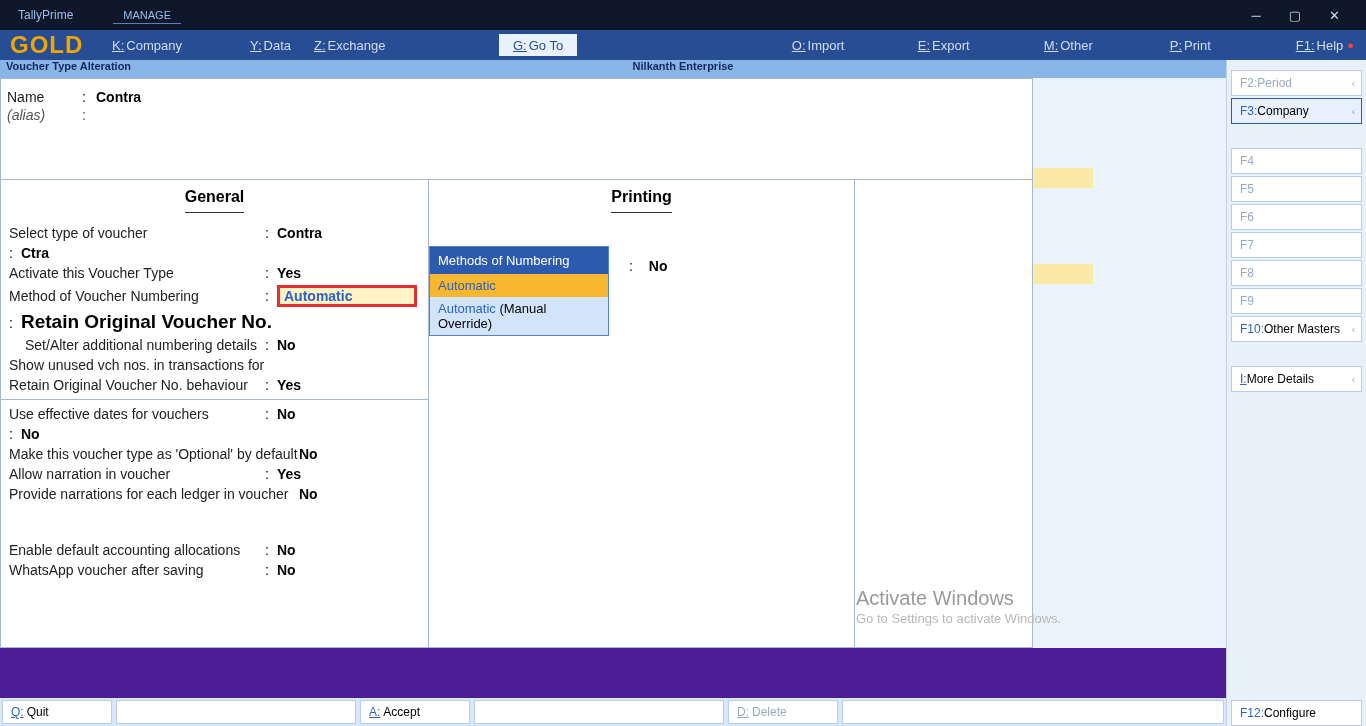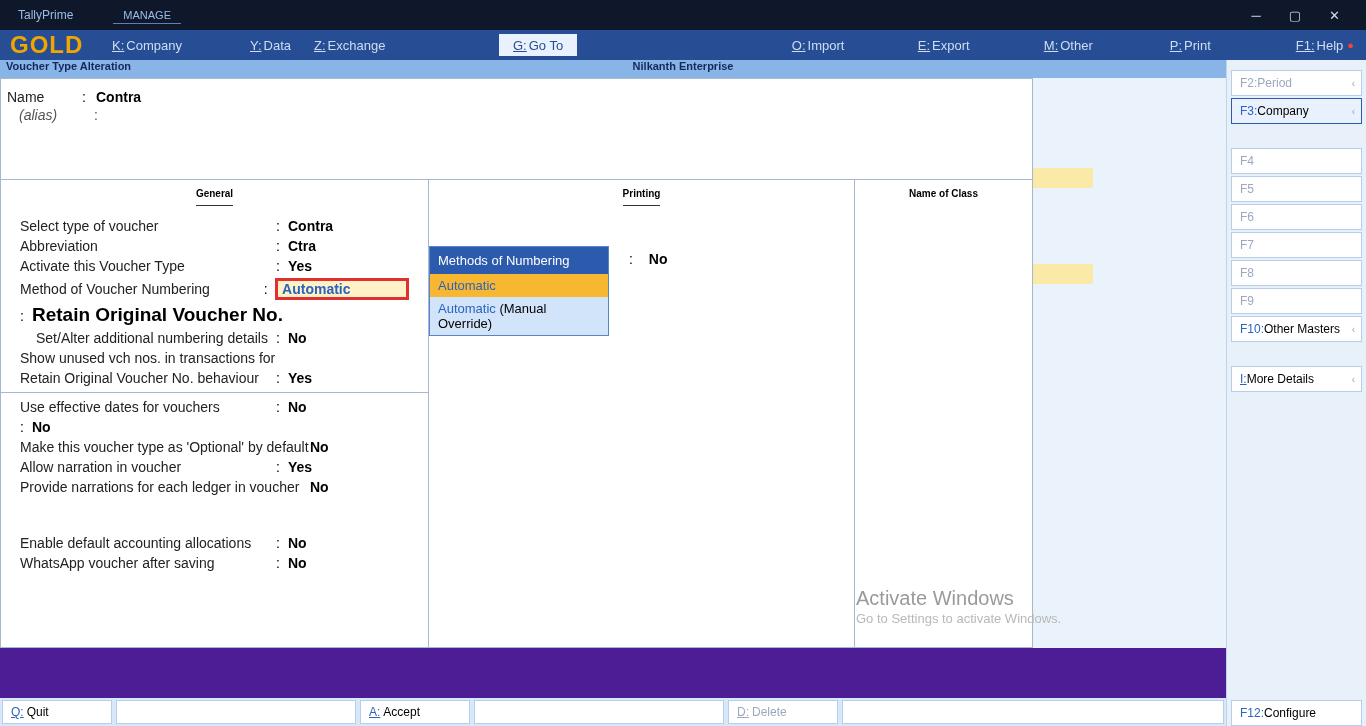--- a/index.html
+++ b/index.html
@@ -30,33 +30,33 @@
 .subheader .close-x { position: absolute; right: 4px; font-size: 13px; cursor: pointer; }
 
 .workspace { position: absolute; top: 78px; left: 0; width: 1226px; height: 620px; background: #4c1d95; }
 .rhs-bar { position: absolute; top: 60px; right: 0; width: 140px; height: 666px; background: #e8f1fa; border-left: 1px solid #c1d3e8; }
 
 .main-panel { position: absolute; top: 0; left: 0; width: 1033px; height: 570px; background: #fff; border: 1px solid #a7b7ce; }
 .name-row { padding: 10px 6px 2px 6px; font-size: 14px; display: flex; }
 .name-row .lbl { width: 75px; color: #222; }
 .name-row .colon { width: 14px; }
 .name-row .val { font-weight: bold; }
-.alias-row { padding: 0 6px 4px 18px; font-size: 14px; display: flex; color: #555; }
+.alias-row { padding: 0 6px 4px 6px; font-size: 14px; display: flex; color: #555; }
 .alias-row .lbl { width: 75px; font-style: italic; }
 .alias-row .colon { width: 14px; }
 
 .columns { display: flex; position: absolute; top: 100px; left: 0; right: 0; bottom: 0; border-top: 1px solid #a7b7ce; }
 .col { border-right: 1px solid #a7b7ce; padding: 0; overflow: hidden; }
 .col1 { width: 428px; }
 .col2 { width: 426px; position: relative; }
 .col3 { flex: 1; border-right: none; }
-.col-head { text-align: center; font-weight: bold; font-size: 10px; padding: 8px 0 6px 0; border-bottom: 1px solid #333; width: fit-content; margin: 0 auto 10px auto; }
+.col-head { text-align: center; font-weight: bold; font-size: 16px; padding: 8px 0 6px 0; border-bottom: 1px solid #333; width: fit-content; margin: 0 auto 10px auto; }
 .col3 .col-head, .col2 .col-head { border-bottom: 1px solid #333; }
 
-.field-row { display: flex; font-size: 14px; padding: 2px 19px; align-items: baseline; }
+.field-row { display: flex; font-size: 14px; padding: 2px 8px; align-items: baseline; }
 .field-row .flabel { width: 256px; color: #222; }
 .field-row .flabel.indent { padding-left: 16px; }
 .field-row .fcolon { width: 12px; text-align: left; }
 .field-row .fval { font-weight: bold; }
 .field-row.gap { height: 36px; }
 
 .input-box { border: 3px solid #e03030; background: #fff2c7; padding: 0 4px; color: #2a63c0; font-weight: bold; width: 140px; display: inline-block; }
 
 .dropdown { position: absolute; top: 66px; left: 0; width: 180px; border: 1px solid #5984c8; background: #d2e4fa; font-size: 13px; }
 .dropdown .dd-title { background: #2c5aad; color: #fff; padding: 6px 8px; }
@@ -223,21 +223,20 @@
 
       <div class="col col1">
         <div class="col-head">General</div>
 
         <div class="field-row">
             <span class="flabel">Select type of voucher</span>
             <span class="fcolon">:</span>
             <span class="fval">Contra</span>
           </div>
         <div class="field-row">
-            <span class="flabel">Abbreviation</span>
             <span class="fcolon">:</span>
             <span class="fval">Ctra</span>
           </div>
         <div class="field-row">
             <span class="flabel">Activate this Voucher Type</span>
             <span class="fcolon">:</span>
             <span class="fval">Yes</span>
           </div>
         <div class="field-row">
             <span class="flabel">Method of Voucher Numbering</span>
@@ -303,23 +302,20 @@
         <div class="col-head">Printing</div>
         <div class="field-row" style="padding:0 10px"><span class="flabel">Print voucher after saving</span><span class="fcolon">:</span>&nbsp;&nbsp;<span class="fval">No</span></div>
 
         <div class="dropdown">
           <div class="dd-title">Methods of Numbering</div>
           <div class="dd-item sel"><span>Automatic</span></div>
           <div class="dd-item"><span class="accent">Automatic</span><span> (Manual Override)</span></div>
         </div>
       </div>
 
-      <div class="col col3">
-        <div class="col-head" style="border-bottom:none">Name of Class</div>
-      </div>
     </div>
   </div>
 
   <div class="watermark">
     <div class="big">Activate Windows</div>
     <div>Go to Settings to activate Windows.</div>
   </div>
 </div>
 
 <div class="bottom-bar">

